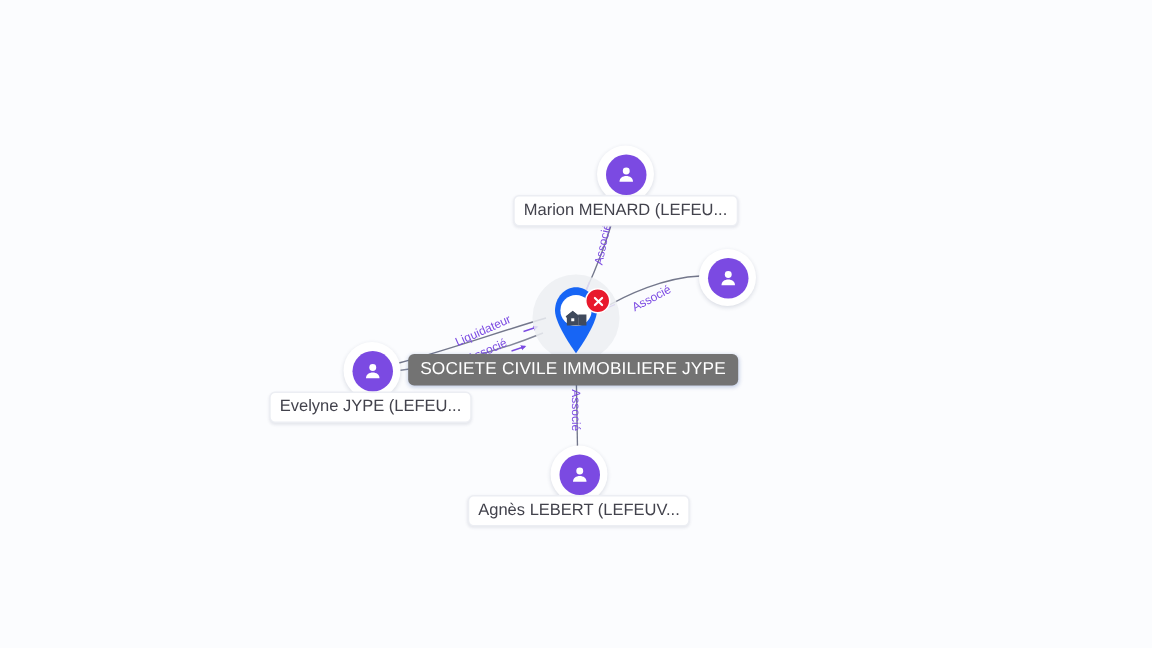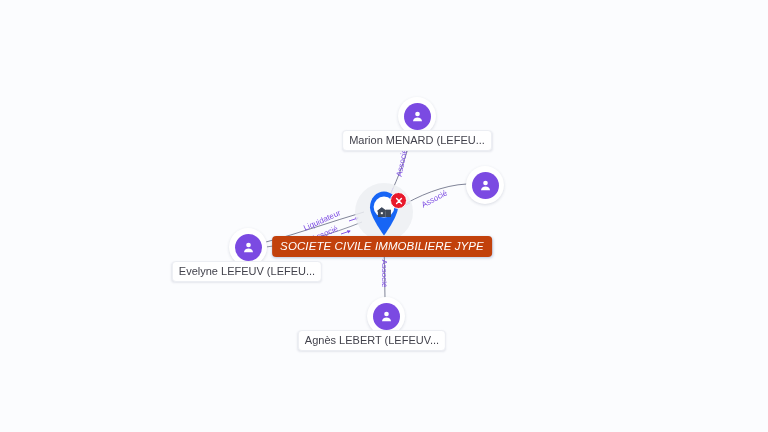--- a/index.html
+++ b/index.html
@@ -124,30 +124,29 @@
     display: flex;
     align-items: center;
     justify-content: center;
   }
   .status-badge svg { display: block; }
 
   
   .company-label {
     position: absolute;
     transform: translate(-50%, 0);
-    background: #c2410c;
+    background: #737373;
     border-radius: 4px;
     padding: 4px 8px 5px 8px;
     font-size: 11.5px;
     line-height: 12px;
     letter-spacing: .1px;
     color: #ffffff;
     white-space: nowrap;
     box-shadow: 0 1px 3px rgba(20, 60, 150, 0.28);
-    font-style: italic;
   }
 
   
   .edge-label {
     position: absolute;
     font-size: 8px;
     line-height: 9px;
     color: #7b4ae2;
     white-space: nowrap;
     transform-origin: 0 50%;
@@ -223,33 +222,33 @@
   <div class="node" id="node-2" style="left: 248px; top: 247px;">
     <div class="avatar-wrap">
       <div class="avatar-circle">
         <svg width="15" height="15" viewBox="0 0 24 24" fill="#ffffff">
           <circle cx="12" cy="8" r="3.7"></circle>
           <path d="M4.8 19.5c0-3.9 3.3-6.1 7.2-6.1s7.2 2.2 7.2 6.1z"></path>
         </svg>
       </div>
     </div>
   </div>
-  <div class="person-label" id="plabel-2" style="left: 247px; top: 261px;">Evelyne LEFEUV (LEFEU...</div>
+  <div class="person-label" id="plabel-2" style="left: 247px; top: 261px;">Evelyne JYPE (LEFEU...</div>
 
   <div class="node" id="node-3" style="left: 386px; top: 316px;">
     <div class="avatar-wrap">
       <div class="avatar-circle">
         <svg width="15" height="15" viewBox="0 0 24 24" fill="#ffffff">
           <circle cx="12" cy="8" r="3.7"></circle>
           <path d="M4.8 19.5c0-3.9 3.3-6.1 7.2-6.1s7.2 2.2 7.2 6.1z"></path>
         </svg>
       </div>
     </div>
   </div>
-  <div class="person-label" id="plabel-3" style="left: 372px; top: 330px;">Agnès LEBERT (LEFEUV...</div>
+  <div class="person-label" id="plabel-3" style="left: 386px; top: 330px;">Agnès LEBERT (LEFEUV...</div>
 
   <div class="company-node" id="company-node" style="left: 384px; top: 212px;">
     <div class="company-halo"></div>
     <div class="pin">
       <svg width="36" height="46" viewBox="0 0 36 46">
         <path d="M18 45.5 C18 45.5 4 26.5 4 17.2 C4 8.2 10.5 1.5 18 1.5
                  C25.5 1.5 32 8.2 32 17.2 C32 26.5 18 45.5 18 45.5 Z" fill="#1765f5"></path>
         <circle cx="18" cy="17" r="10.4" fill="#ffffff"></circle>
       </svg>
     </div>

